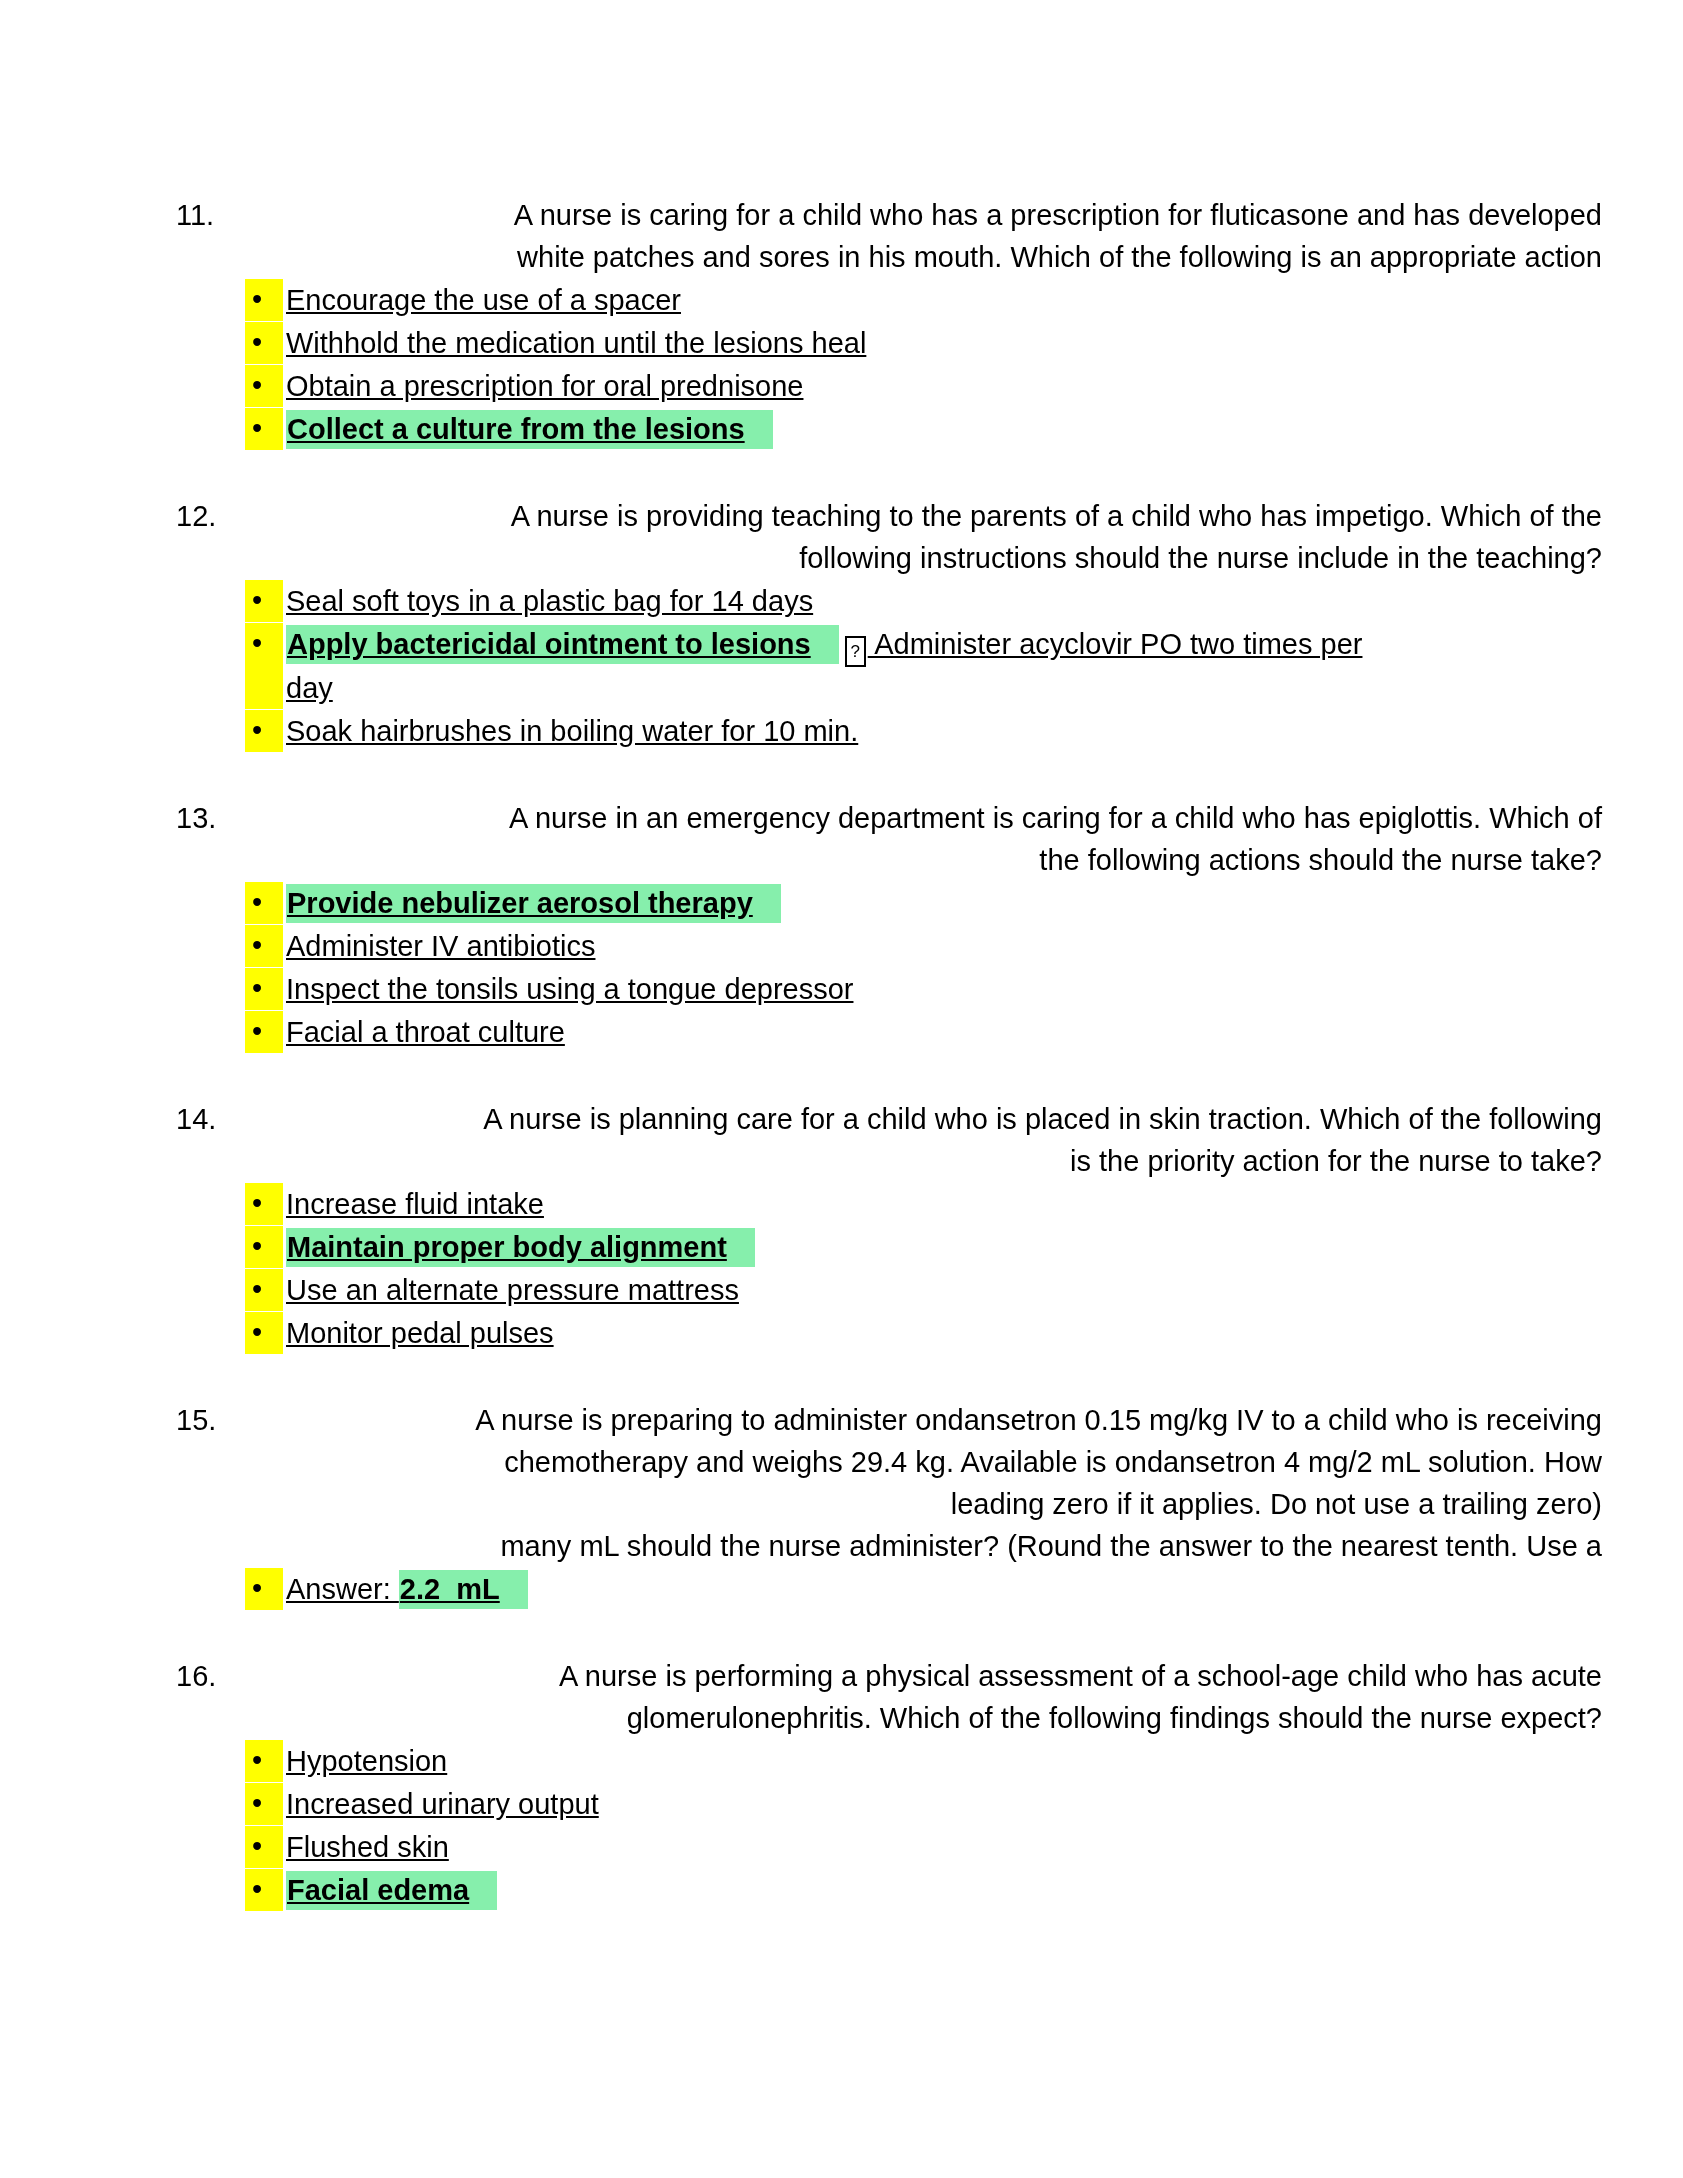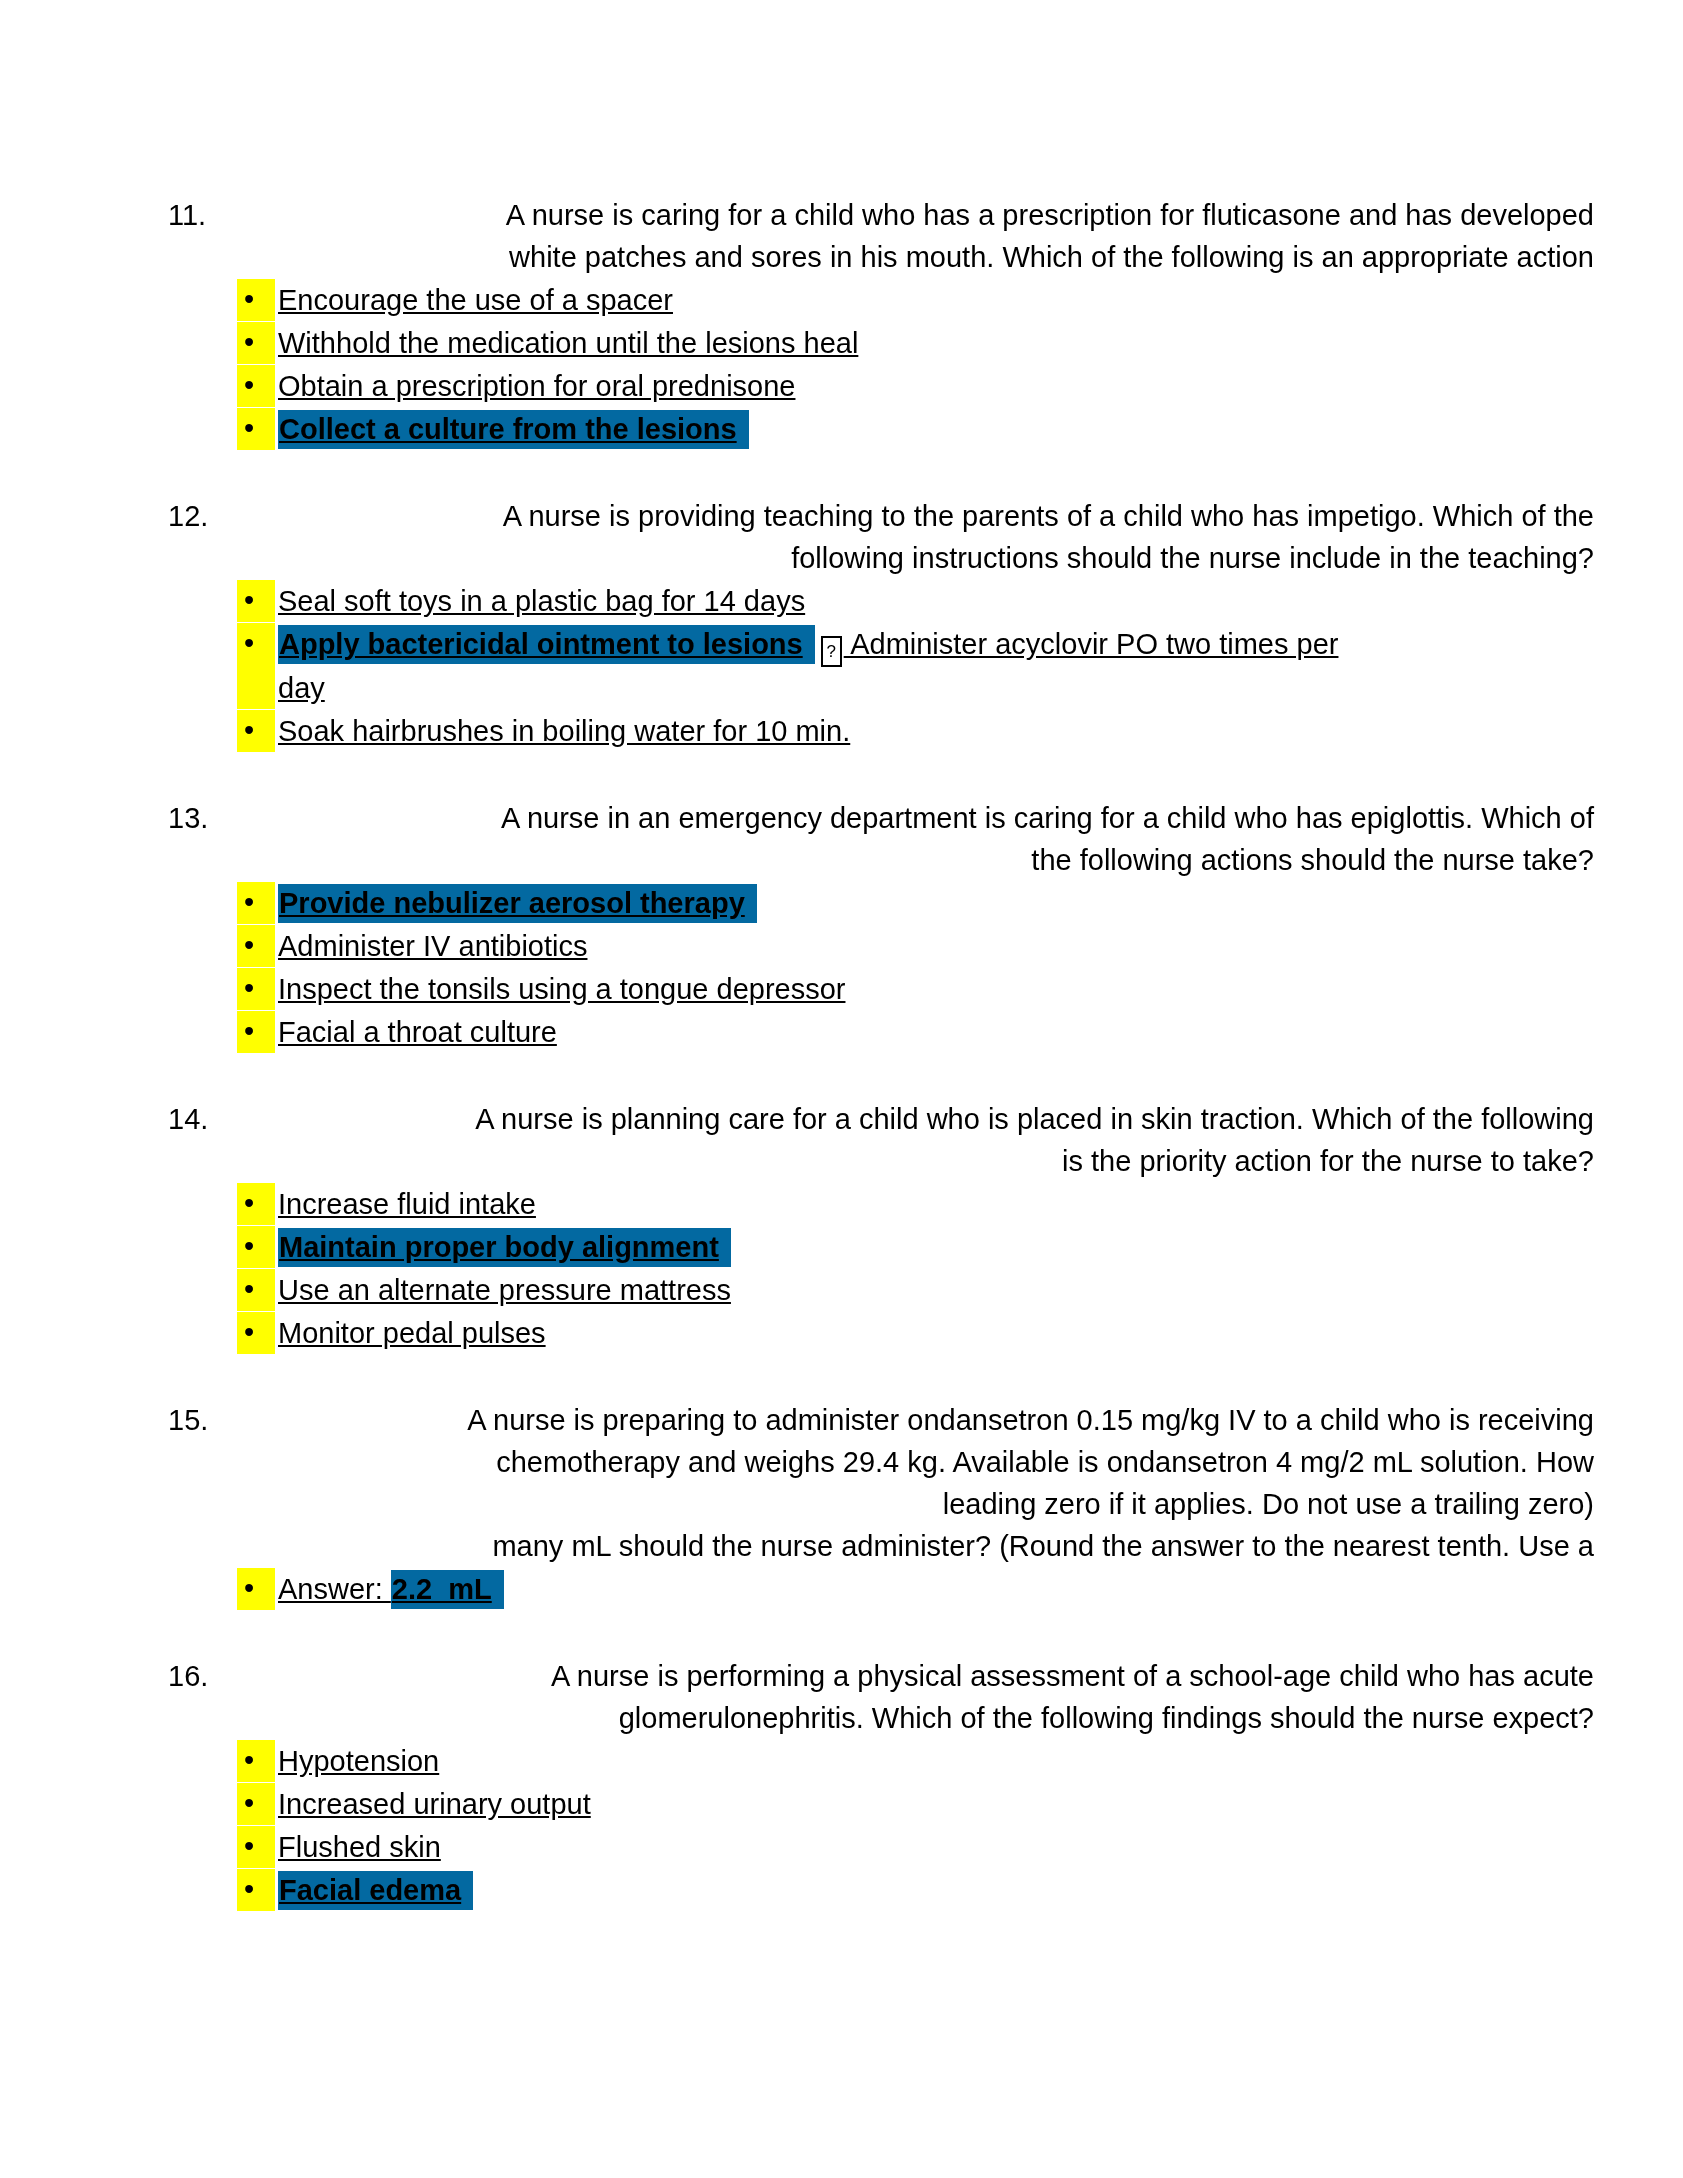--- a/index.html
+++ b/index.html
@@ -6,21 +6,21 @@
   .page{
     position:relative;
     width:1683px;height:2178px;
     background:#ffffff;
     font-family:"Liberation Sans", sans-serif;
     color:#000000;
     overflow:hidden;
   }
   .content{
     position:absolute;
-    top:194px;left:168px;
+    top:194px;left:176px;
     width:1426px;
   }
   .question{
     margin-bottom:45px;
   }
   .q-row{
     display:flex;
   }
   .q-number{
     flex:0 0 35px;
@@ -57,22 +57,22 @@
   }
   .option-text{
     font-size:29px;
     line-height:42px;
     white-space:pre-wrap;
     text-decoration:underline;
   }
   .seg{ white-space:pre-wrap; }
   .seg.bold{ font-weight:bold; }
   .seg.hl{
-    background:#0369a1;
-    padding:3px 12px 4px 1px;
+    background:#86efac;
+    padding:3px 28px 4px 1px;
   }
   .missing-glyph{
     display:inline-block;
     border:2px solid #000;
     width:17px;
     height:27px;
     line-height:27px;
     font-size:17px;
     text-align:center;
     vertical-align:-3px;

